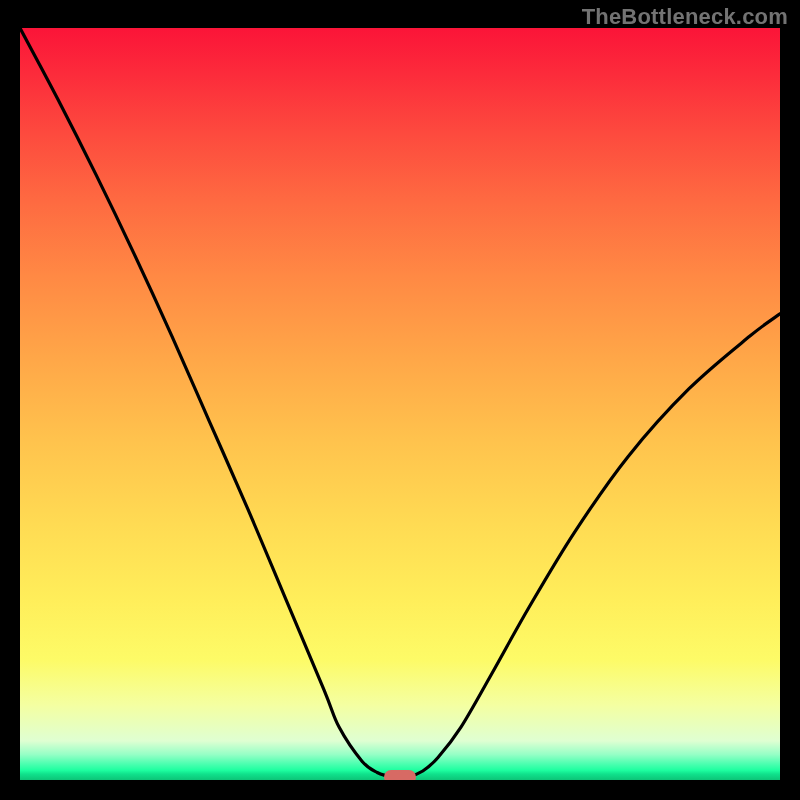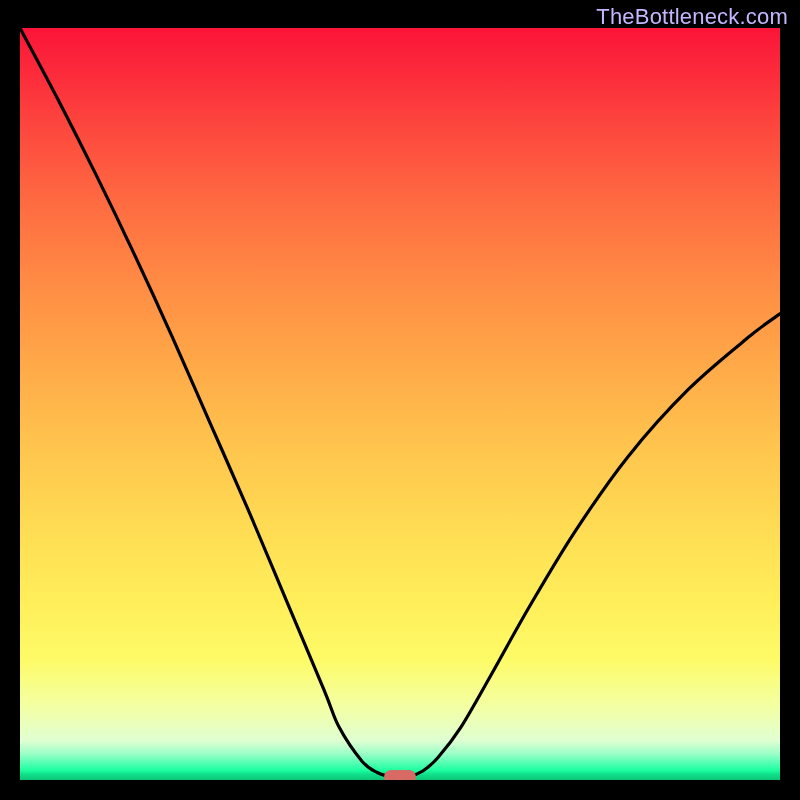--- a/index.html
+++ b/index.html
@@ -14,23 +14,23 @@
   .frame {
     position: relative;
     width: 800px;
     height: 800px;
     background: #000;
   }
   .watermark {
     position: absolute;
     top: 4px;
     right: 12px;
-    color: #c4b5fd;
+    color: #737373;
     font-size: 22px;
-    font-weight: 400;
+    font-weight: 700;
     letter-spacing: 0.2px;
     z-index: 30;
   }
   .plot-area {
     position: absolute;
     left: 20px;
     top: 28px;
     width: 760px;
     height: 752px;
     overflow: hidden;

